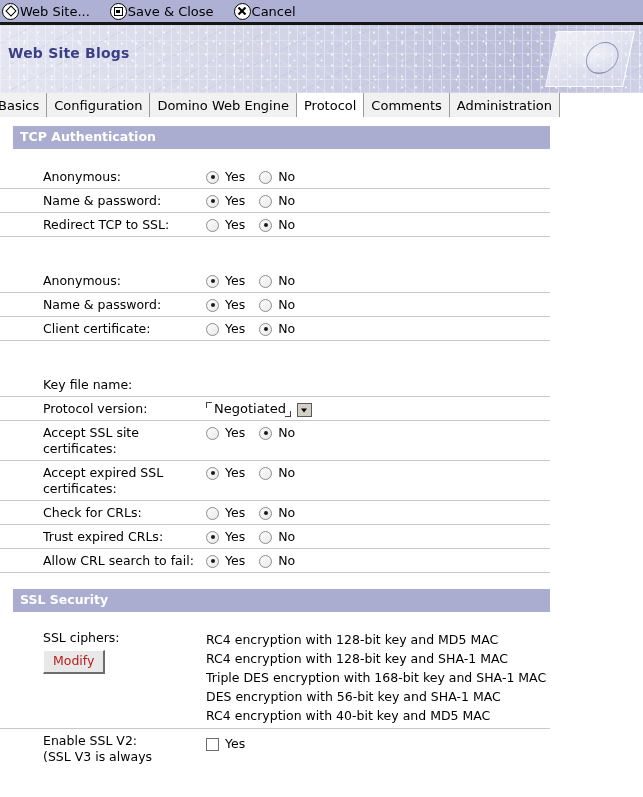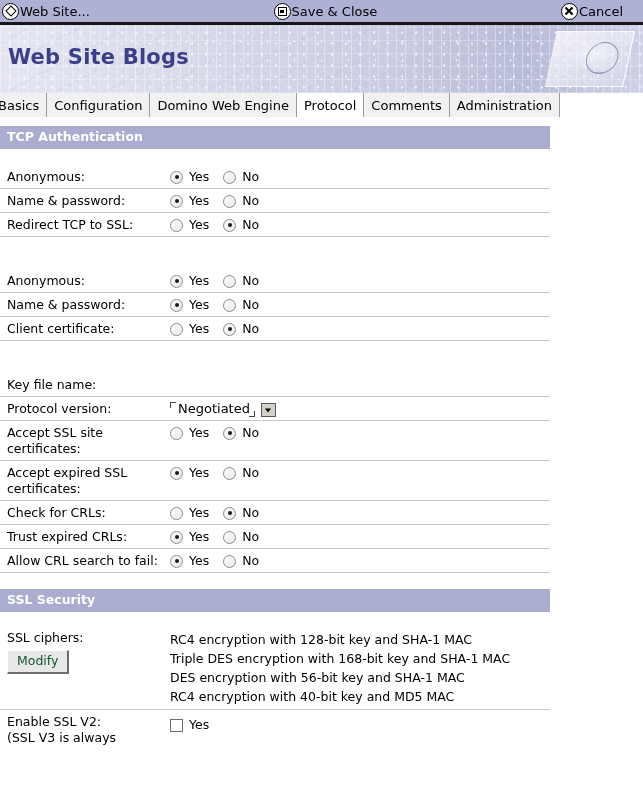--- a/index.html
+++ b/index.html
@@ -18,21 +18,20 @@
   }
 
   
   #toolbar {
     height: 22px;
     background: #aeb1d4;
     display: flex;
     align-items: center;
     padding: 0 0 0 2px;
     box-sizing: border-box;
-    justify-content: space-between;
   }
   .tb-item {
     display: flex;
     align-items: center;
     margin-right: 20px;
     font-size: 13px;
     color: #000;
     white-space: nowrap;
     cursor: default;
   }
@@ -134,21 +133,21 @@
     width: 30px; height: 30px;
     border-radius: 50%;
     border: 1.5px solid rgba(120,124,170,0.75);
     background:
       linear-gradient(0deg, rgba(150,154,198,0.5) 0 1px, rgba(0,0,0,0) 1px 6px);
   }
   #banner-title {
     position: absolute;
     left: 8px;
     top: 20px;
-    font-size: 21px;
+    font-size: 14px;
     font-weight: bold;
     color: #3b3f87;
     letter-spacing: 0.2px;
     font-family: "DejaVu Sans", "Liberation Sans", sans-serif;
   }
 
   
   #tabbar {
     height: 24px;
     background: #ffffff;
@@ -182,29 +181,31 @@
   }
   .sec-header {
     background: #aaadcf;
     color: #ffffff;
     font-size: 12.5px;
     font-weight: bold;
     padding: 3px 0 4px 7px;
     height: 16px;
     line-height: 16px;
     box-sizing: content-box;
+    margin-left: 13px;
   }
   .sec-gap { height: 16px; background: #fff; }
 
   .row {
     display: flex;
     align-items: flex-start;
     border-bottom: 1px solid #c8c8c8;
     min-height: 22px;
     box-sizing: border-box;
+    padding-left: 36px;
   }
   .row.noline { border-bottom: none; }
   .lbl {
     width: 170px;
     flex: 0 0 170px;
     padding: 4px 0 3px 7px;
     box-sizing: border-box;
     font-size: 12.5px;
     line-height: 16px;
     color: #000;
@@ -307,21 +308,21 @@
   
   .btn3d {
     display: inline-block;
     padding: 2px 9px 3px 9px;
     background: #e8e8e8;
     border-top: 1px solid #ffffff;
     border-left: 1px solid #ffffff;
     border-right: 2px solid #6d6d6d;
     border-bottom: 2px solid #6d6d6d;
     font-size: 12.5px;
-    color: #14532d;
+    color: #b91c1c;
     cursor: default;
     margin: 4px 0 0 7px;
   }
 
   .cipher-line { line-height: 19px; font-size: 12.5px; white-space: nowrap; }
 </style>
 </head>
 <body>
 
 <div id="toolbar">
@@ -533,20 +534,21 @@
 
   <div class="sec-header">SSL Security</div>
   <div class="sec-gap"></div>
 
   <div class="row">
     <div class="lbl" style="padding-top:2px;">
       <div>SSL ciphers:</div>
       <span class="btn3d" style="margin-left:0;">Modify</span>
     </div>
     <div class="val" style="padding-top:2px;">
+      <div class="cipher-line">RC4 encryption with 128-bit key and MD5 MAC</div>
       <div class="cipher-line">RC4 encryption with 128-bit key and SHA-1 MAC</div>
       <div class="cipher-line">Triple DES encryption with 168-bit key and SHA-1 MAC</div>
       <div class="cipher-line">DES encryption with 56-bit key and SHA-1 MAC</div>
       <div class="cipher-line">RC4 encryption with 40-bit key and MD5 MAC</div>
     </div>
   </div>
 
   <div class="row noline">
     <div class="lbl">
       <div>Enable SSL V2:</div>

